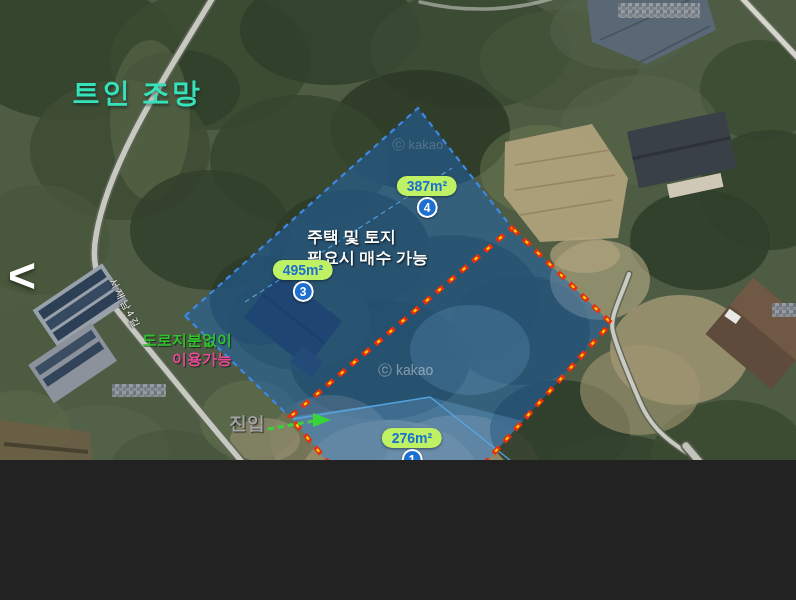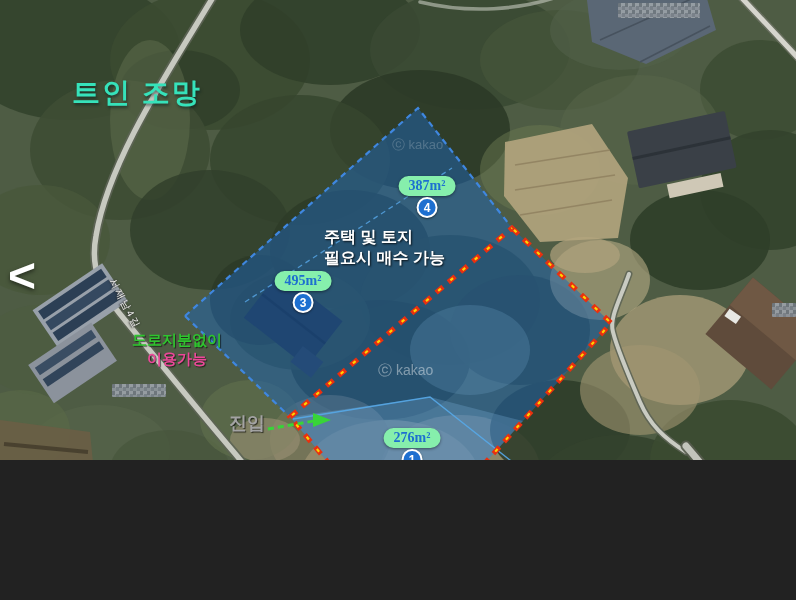--- a/index.html
+++ b/index.html
@@ -7,32 +7,32 @@
     position:relative;width:796px;height:460px;overflow:hidden;
     font-family:"Liberation Sans","DejaVu Sans",sans-serif;
     padding-left:18px;
   }
   #app svg{position:absolute;left:0;top:0;z-index:0;}
   .abs{position:absolute;z-index:5;}
 
   
   .parcel{position:absolute;z-index:6;transform:translateX(-50%);
     display:flex;flex-direction:column;align-items:center;gap:1px;}
-  .pill{background:#86efac;color:#1d6fd0;font-weight:bold;font-size:14px;
+  .pill{background:#bef264;color:#1d6fd0;font-weight:bold;font-size:14px;
     padding:2px 10px;border-radius:13px;box-shadow:0 1px 3px rgba(0,0,0,.45);
-    white-space:nowrap;font-family:Liberation Serif, serif;}
+    white-space:nowrap;}
   .num{width:17px;height:17px;border-radius:50%;background:#1d6fd0;color:#fff;
     border:2px solid #fff;font-size:12px;font-weight:bold;display:flex;
     align-items:center;justify-content:center;box-shadow:0 1px 2px rgba(0,0,0,.5);}
 
   .teal-title{left:72px;top:74px;font-size:28px;font-weight:bold;color:#36e2ba;
     letter-spacing:2px;text-shadow:1px 2px 3px rgba(0,30,30,.55);}
-  .white-note{left:324px;top:226px;font-size:16px;font-weight:bold;color:#fff;
+  .white-note{left:307px;top:226px;font-size:16px;font-weight:bold;color:#fff;
     line-height:21px;text-shadow:1px 1px 2px rgba(0,0,0,.8);}
-  .green-note{left:122px;top:330px;width:110px;text-align:center;font-weight:bold;
+  .green-note{left:122px;top:330px;width:110px;text-align:right;font-weight:bold;
     font-size:15px;line-height:19px;}
   .green-note .l1{color:#2ec52e;text-shadow:1px 1px 1px rgba(0,0,0,.6);}
   .green-note .l2{color:#ec4899;text-shadow:1px 1px 1px rgba(0,0,0,.6);}
   .entry{left:229px;top:411px;color:#a3a3a3;font-size:18px;font-weight:bold;
     text-shadow:1px 1px 1px rgba(0,0,0,.65);}
   .desc{left:514px;top:452px;font-size:19px;font-weight:bold;line-height:23px;
     color:#ffe400;-webkit-text-stroke:1px #dd3018;white-space:nowrap;
     text-shadow:-1.5px -1.5px 0 #dd3018,1.5px -1.5px 0 #dd3018,
       -1.5px 1.5px 0 #dd3018,1.5px 1.5px 0 #dd3018,
       -1.5px 0 0 #dd3018,1.5px 0 0 #dd3018,0 -1.5px 0 #dd3018,0 1.5px 0 #dd3018;}
@@ -218,21 +218,21 @@
 
   <div class="abs road-label">서재남4길</div>
 
   <div class="abs watermark">ⓒ kakao</div>
   <div class="abs watermark2">ⓒ kakao</div>
 
   <div class="parcel" style="left:427px;top:176px;">
     <div class="pill">387m²</div>
     <div class="num">4</div>
   </div>
-  <div class="parcel" style="left:303px;top:271px;">
+  <div class="parcel" style="left:303px;top:260px;">
     <div class="pill">495m²</div>
     <div class="num">3</div>
   </div>
   <div class="parcel" style="left:412px;top:428px;justify-content:flex-end;">
     <div class="pill">276m²</div>
     <div class="num">1</div>
   </div>
 
   <div class="abs chev">&lt;</div>
 

